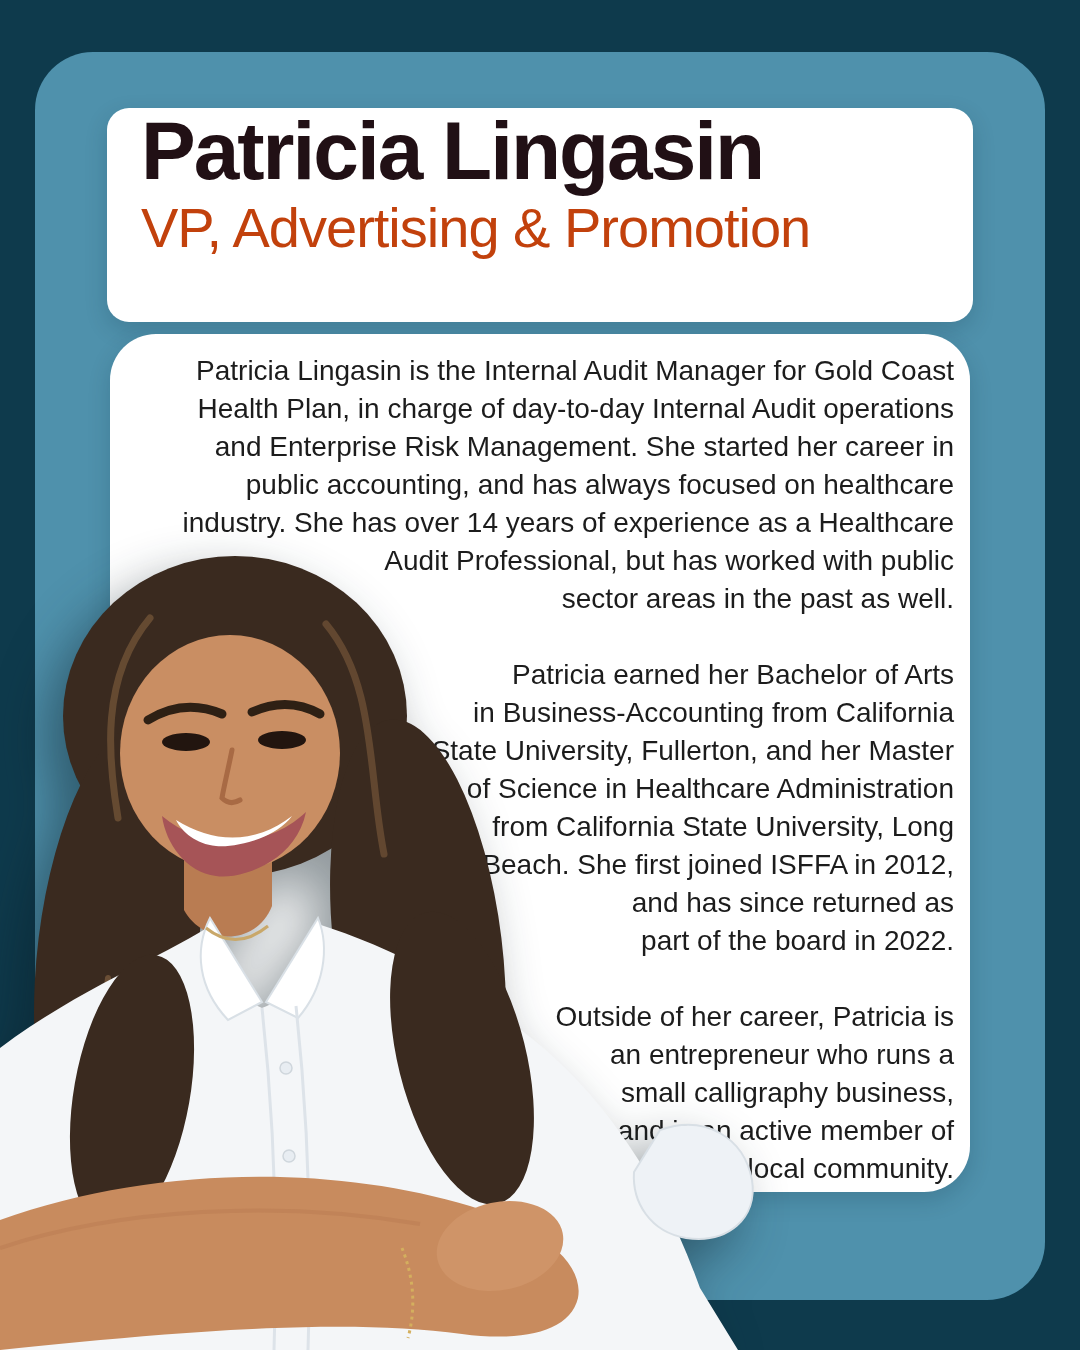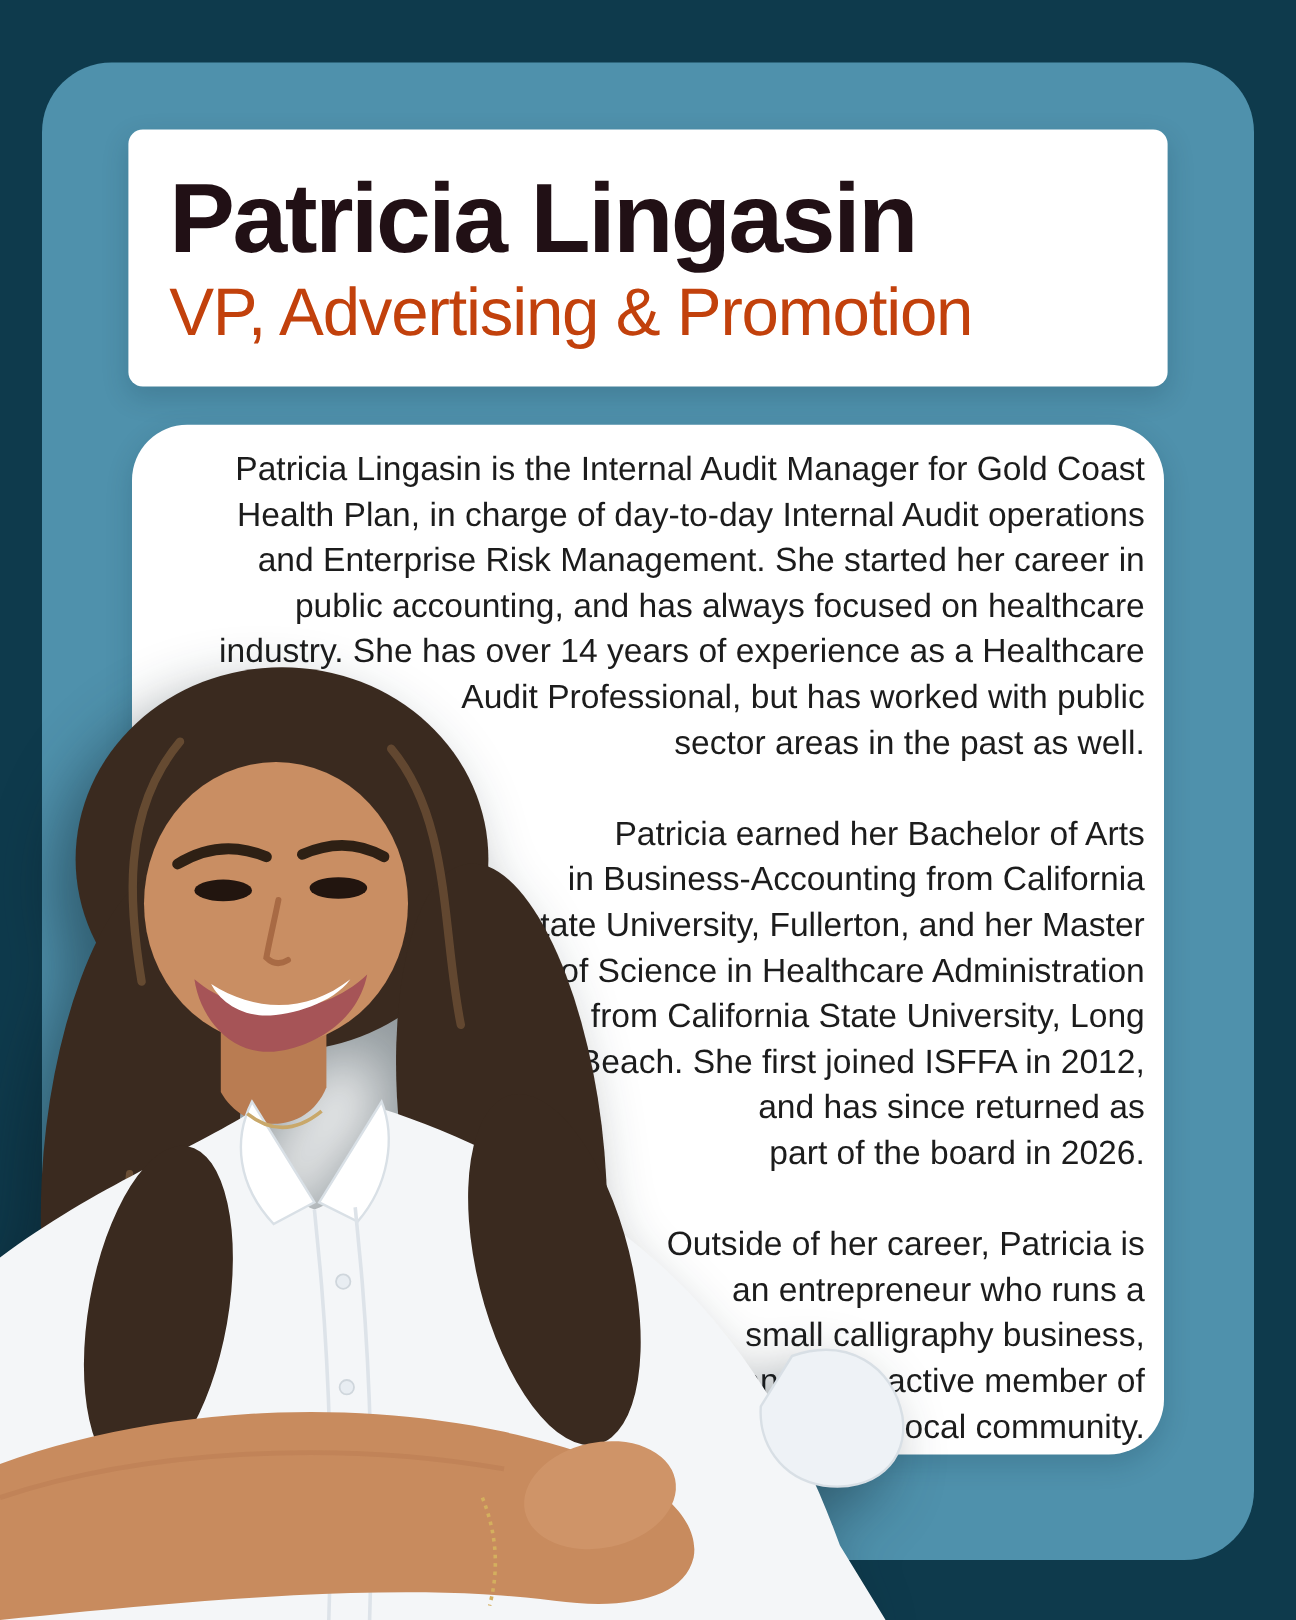--- a/index.html
+++ b/index.html
@@ -21,40 +21,40 @@
     border-radius: 58px;
   }
   .card {
     position: absolute;
     background: #ffffff;
     box-shadow: 0 8px 22px rgba(10, 40, 55, 0.18);
   }
   .title-card {
     left: 107px; top: 108px;
     width: 866px; height: 214px;
-    border-radius: 12px;
-    display: flex; flex-direction: column; justify-content: center;
+    border-radius: 22px;
+    display: flex; flex-direction: column; justify-content: flex-start;
     padding-left: 34px; box-sizing: border-box;
   }
   .title-card h1 {
     margin: 0;
     font-size: 82px; line-height: 1.04;
     font-weight: 700;
     letter-spacing: -2px;
     color: #211015;
   }
   .title-card h2 {
     margin: 6px 0 0 0;
     font-size: 56px; line-height: 1.05;
     font-weight: 400;
     letter-spacing: -1px;
     color: #c2410c;
   }
   .bio-card {
-    left: 110px; top: 354px;
+    left: 110px; top: 334px;
     width: 860px; height: 858px;
     border-radius: 46px;
     box-sizing: border-box;
     padding: 18px 16px 0 20px;
     text-align: right;
   }
   .bio-card p {
     margin: 0 0 38px 0;
     font-size: 28px;
     line-height: 38px;
@@ -89,21 +89,21 @@
 industry. She has over 14 years of experience as a Healthcare
 Audit Professional, but has worked with public
 sector areas in the past as well.</p>
     <p>Patricia earned her Bachelor of Arts
 in Business-Accounting from California
 State University, Fullerton, and her Master
 of Science in Healthcare Administration
 from California State University, Long
 Beach. She first joined ISFFA in 2012,
 and has since returned as
-part of the board in 2026.</p>
+part of the board in 2022.</p>
     <p>Outside of her career, Patricia is
 an entrepreneur who runs a
 small calligraphy business,
 and is an active member of
 her local community.</p>
   </div>
 
   <div class="photo">
     <svg viewBox="0 0 800 802" xmlns="http://www.w3.org/2000/svg">
 

